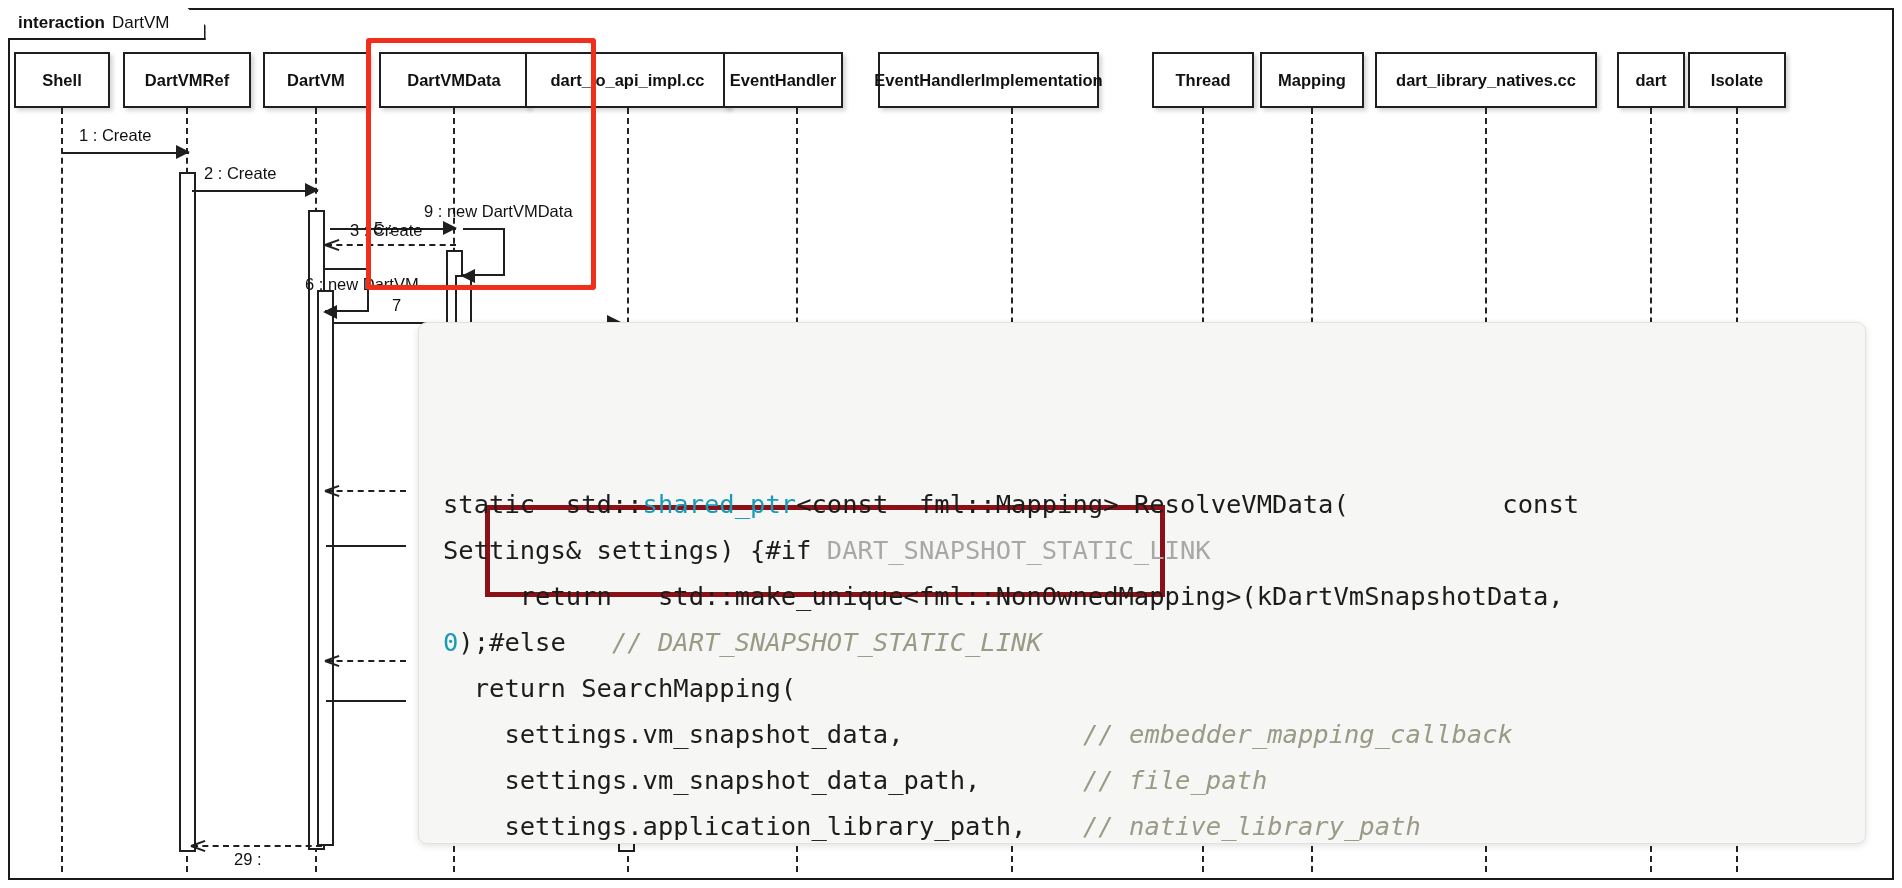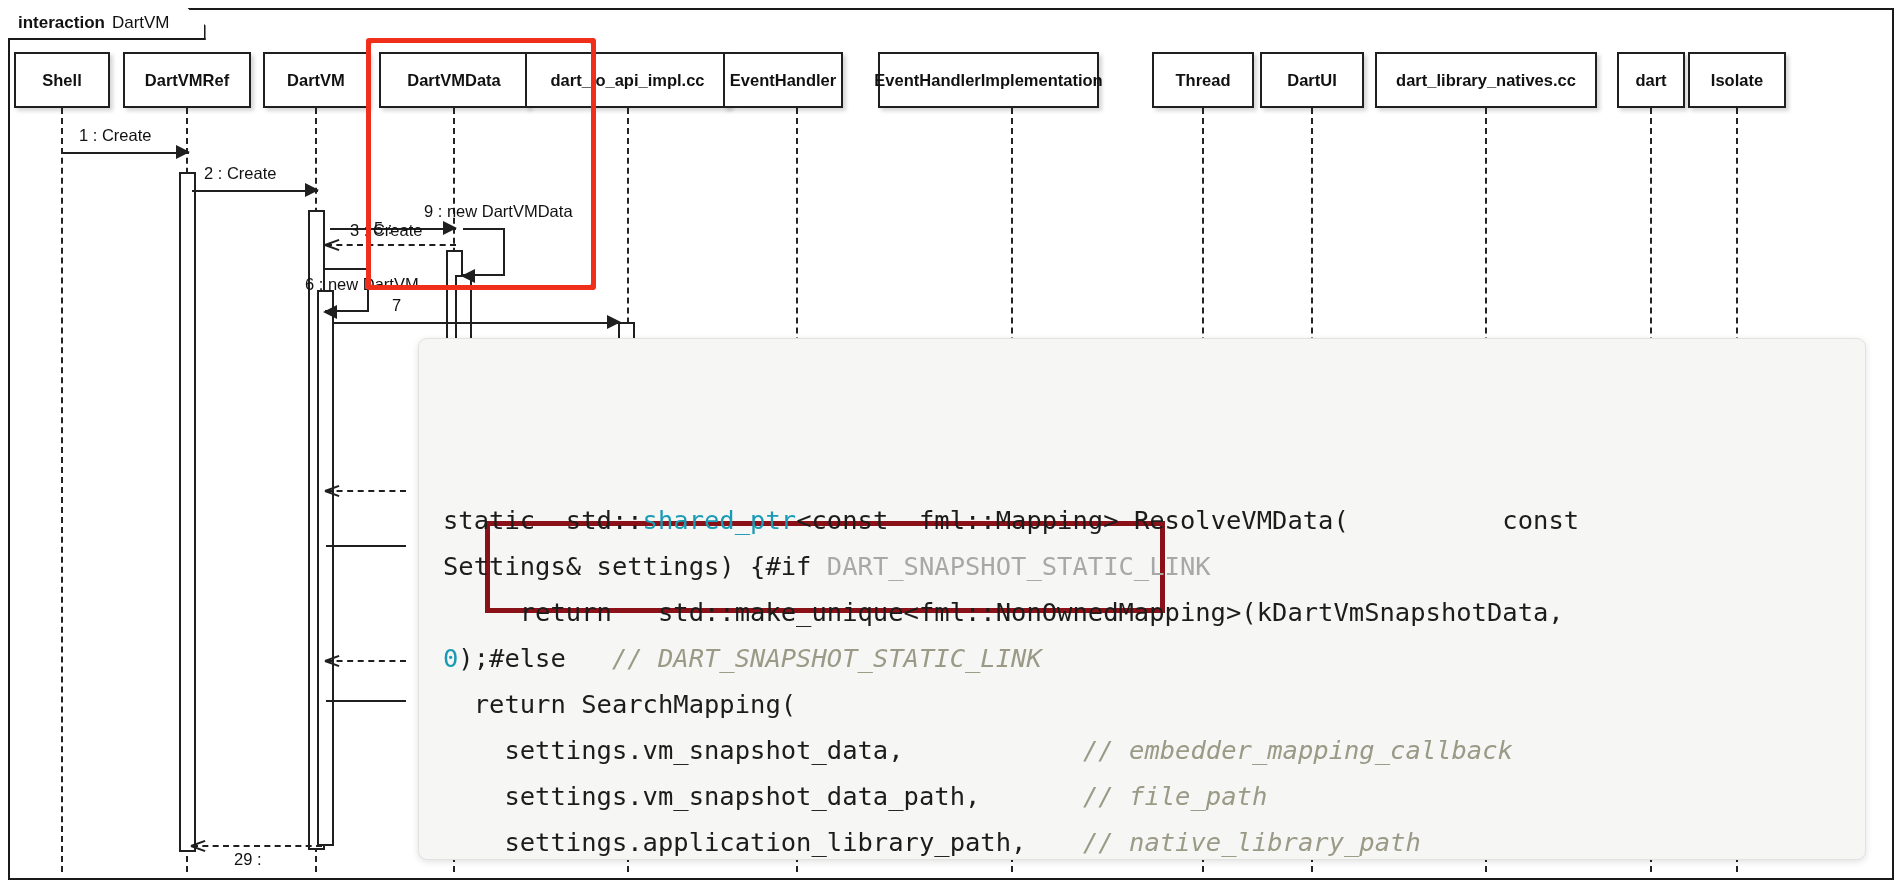--- a/index.html
+++ b/index.html
@@ -105,21 +105,20 @@
     border-radius:9px;
     box-shadow:0 2px 7px rgba(0,0,0,.12);
     box-sizing:border-box;
     padding:20px 24px 22px 24px;
     font-family:"DejaVu Sans Mono","Liberation Mono",monospace;
     font-size:25.5px;
     line-height:46px;
     color:#1c1c1c;
     white-space:pre;
     overflow:hidden;
-    margin-top:16px;
   }
   .code-line{position:relative;height:46px;}
   .tok-type{color:#1a9bb5;}
   .tok-num{color:#1a9bb5;}
   .tok-cmt{color:#9a9a86;font-style:italic;}
   .tok-pp{color:#a8a8a8;}
   .cmt-col{position:absolute;left:640px;top:0;text-align:right;}
   .code-redbox{
     position:absolute;
     border:5px solid #8a1117;
@@ -165,21 +164,21 @@
       </div>
       <div class="lifeline" style="left: 878px;">
         <div class="ll-head" style="width: 221px;">EventHandlerImplementation</div>
         <div class="ll-line" style="left: 133px; height: 764px;"></div>
       </div>
       <div class="lifeline" style="left: 1152px;">
         <div class="ll-head" style="width: 102px;">Thread</div>
         <div class="ll-line" style="left: 50px; height: 764px;"></div>
       </div>
       <div class="lifeline" style="left: 1260px;">
-        <div class="ll-head" style="width: 104px;">DartUI</div>
+        <div class="ll-head" style="width: 104px;">Mapping</div>
         <div class="ll-line" style="left: 51px; height: 764px;"></div>
       </div>
       <div class="lifeline" style="left: 1375px;">
         <div class="ll-head" style="width: 222px;">dart_library_natives.cc</div>
         <div class="ll-line" style="left: 110px; height: 764px;"></div>
       </div>
       <div class="lifeline" style="left: 1617px;">
         <div class="ll-head" style="width: 68px;">dart</div>
         <div class="ll-line" style="left: 33px; height: 764px;"></div>
       </div>

